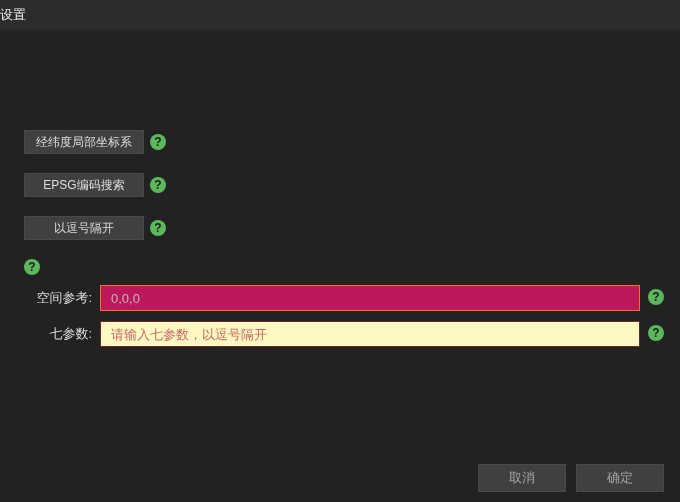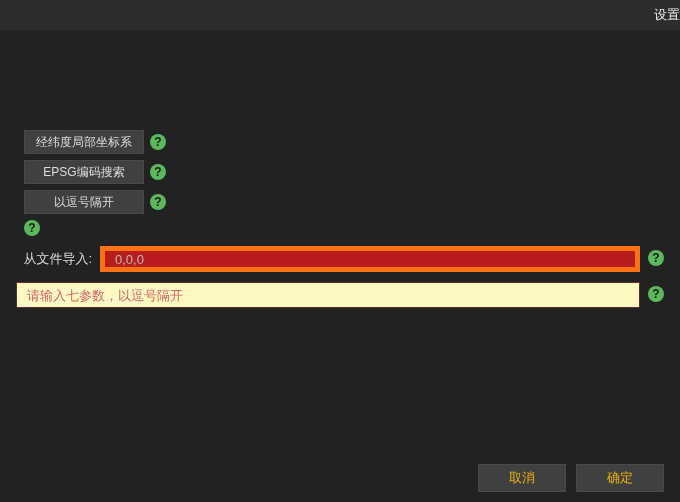--- a/index.html
+++ b/index.html
@@ -10,21 +10,21 @@
     font-family: "Microsoft YaHei", Arial, sans-serif;
     color: #dddddd;
     font-size: 13px;
     overflow: hidden;
   }
   .titlebar {
     height: 30px;
     background: #2c2c2c;
     display: flex;
     align-items: center;
-    justify-content: flex-end;
+    justify-content: flex-start;
     font-size: 13px;
     color: #eeeeee;
   }
   .content {
     padding: 100px 16px 0 16px;
   }
   .row {
     display: flex;
     align-items: flex-start;
     margin-bottom: 10px;
@@ -49,43 +49,43 @@
     color: #dddddd;
     font-family: inherit;
     font-size: 13px;
     padding: 8px 10px;
     resize: both;
     outline: none;
   }
   input.textfield {
     width: 100%;
     height: 26px;
-    background: #b91c1c;
-    border: 5px solid #f97316;
+    background: #be185d;
+    border: 1px solid #f97316;
     color: #bbbbbb;
     font-family: inherit;
     font-size: 13px;
     padding: 0 10px;
     outline: none;
   }
   input.textfield.error {
     background: #fef9c3;
     border: 1px solid #6a2a2a;
     color: #dd6666;
   }
   input.textfield.error::placeholder {
     color: #cc6666;
   }
   .side-col {
     width: 142px;
     margin-left: 8px;
     flex-shrink: 0;
     display: flex;
     flex-direction: column;
-    gap: 6px;
+    gap: 19px;
   }
   .side-row {
     display: flex;
     align-items: center;
     gap: 6px;
   }
   .btn {
     flex: 1;
     height: 24px;
     background: #404040;
@@ -125,21 +125,21 @@
     bottom: 10px;
     right: 16px;
     display: flex;
     gap: 10px;
   }
   .footer .fbtn {
     width: 88px;
     height: 28px;
     background: #404040;
     border: 1px solid #4a4a4a;
-    color: #eab308;
+    color: #a3a3a3;
     font-family: inherit;
     font-size: 13px;
     cursor: pointer;
   }
 </style>
 </head>
 <body>
 
 <div class="titlebar">
   <span>设置</span>
@@ -161,30 +161,31 @@
         <button class="btn">以逗号隔开</button>
         <div class="help-icon">?</div>
       </div>
       <div class="side-row">
         <div class="help-icon">?</div>
       </div>
     </div>
   </div>
 
   <div class="row single">
-    <div class="label">从文件导入:</div>
+    <div class="label">空间参考:</div>
     <div class="field">
       <input class="textfield" type="text" value="0,0,0" style="">
     </div>
     <div class="trail-help">
       <div class="help-icon">?</div>
     </div>
   </div>
 
   <div class="row single">
+    <div class="label">七参数:</div>
     <div class="field">
       <input class="textfield error" type="text" placeholder="请输入七参数，以逗号隔开" style="">
     </div>
     <div class="trail-help">
       <div class="help-icon">?</div>
     </div>
   </div>
 
 </div>
 

